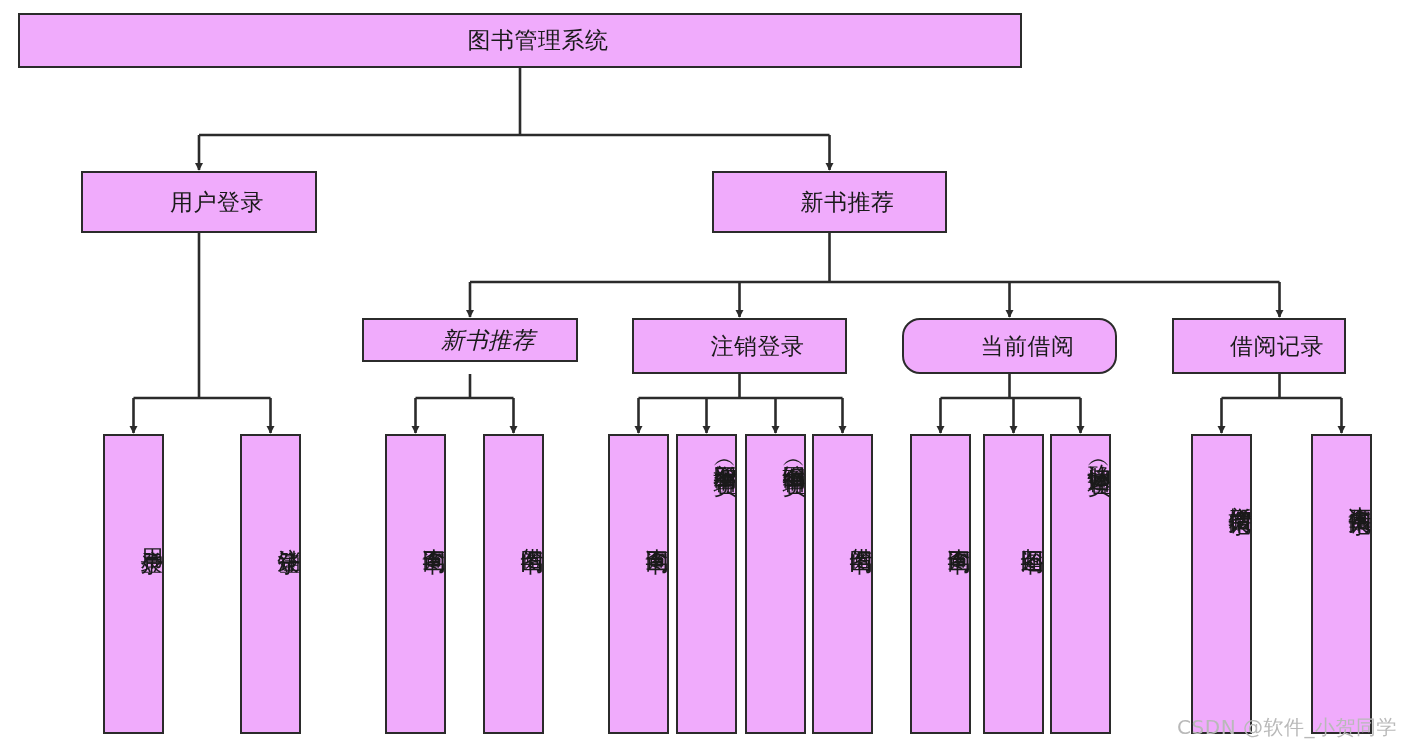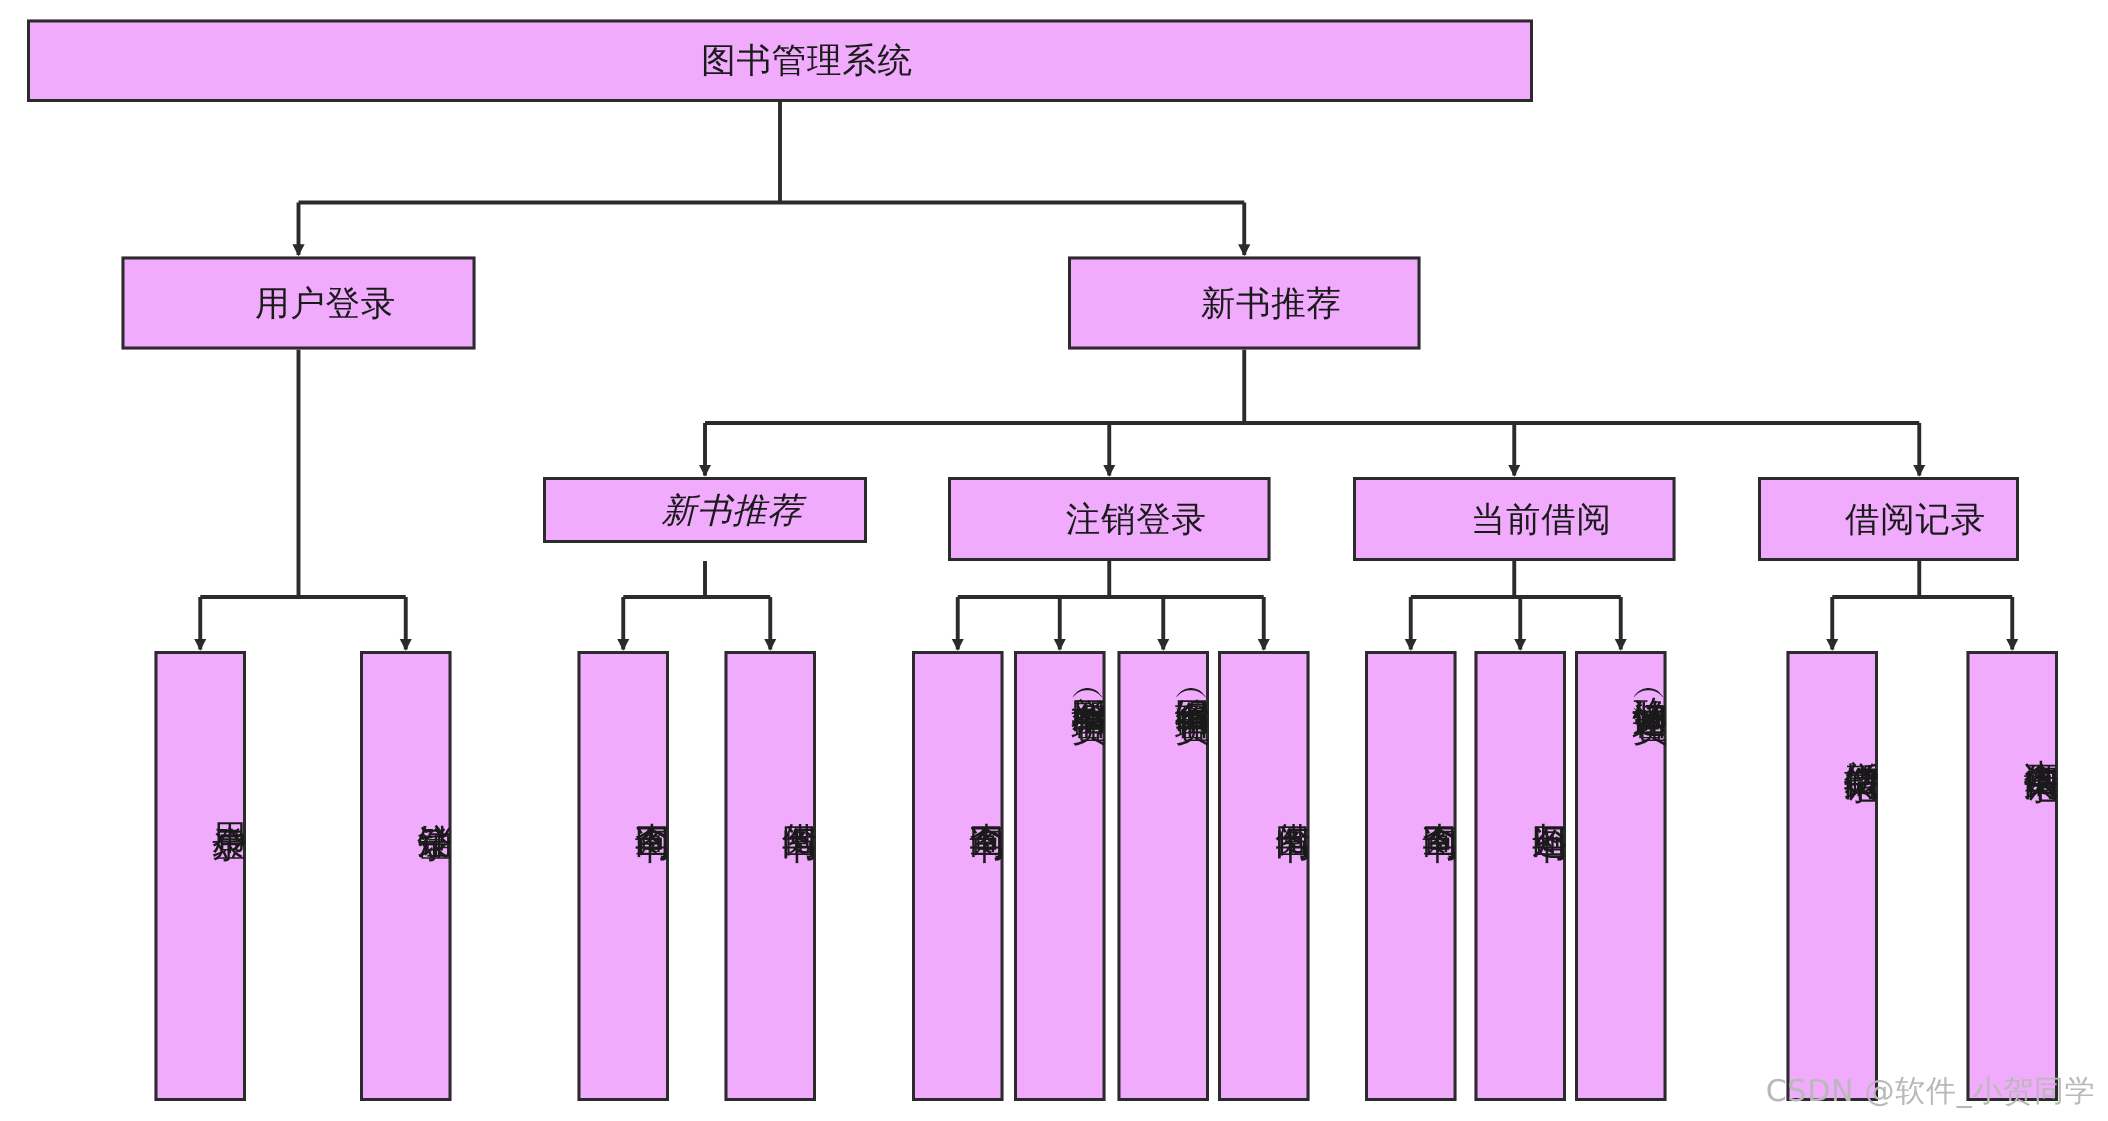--- a/index.html
+++ b/index.html
@@ -122,21 +122,21 @@
       </g>
   </svg>
 
   <div class="node horiz" id="node-root" style="left: 18px; top: 13px; width: 1004px; height: 55px;">图书管理系统</div>
 
   <div class="node horiz" id="node-user_login" style="left: 81px; top: 171px; width: 236px; height: 62px;">用户登录</div>
   <div class="node horiz" id="node-book_manage" style="left: 712px; top: 171px; width: 235px; height: 62px;">新书推荐</div>
 
   <div class="node horiz" id="node-new_book_rec" style="left: 362px; top: 318px; width: 216px; height: 44px; font-style: italic;">新书推荐</div>
   <div class="node horiz" id="node-book_borrow" style="left: 632px; top: 318px; width: 215px; height: 56px;">注销登录</div>
-  <div class="node horiz" id="node-current_borrow" style="left: 902px; top: 318px; width: 215px; height: 56px;">当前借阅</div>
+  <div class="node horiz" id="node-current_borrow" style="left: 902px; top: 318px; width: 215px; height: 56px; border-radius: 18px;">当前借阅</div>
   <div class="node horiz" id="node-borrow_record" style="left: 1172px; top: 318px; width: 174px; height: 56px;">借阅记录</div>
 
   <div id="leaf-container">
       <div class="node leaf pad-mid" id="node-leaf-user-login" style="left: 103px; top: 434px; width: 61px; height: 300px;">
         <span class="vlabel">用户登录</span>
       </div>
       <div class="node leaf pad-mid" id="node-leaf-logout" style="left: 240px; top: 434px; width: 61px; height: 300px;">
         <span class="vlabel">注销登录</span>
       </div>
       <div class="node leaf pad-mid" id="node-leaf-query-book-rec" style="left: 385px; top: 434px; width: 61px; height: 300px;">

